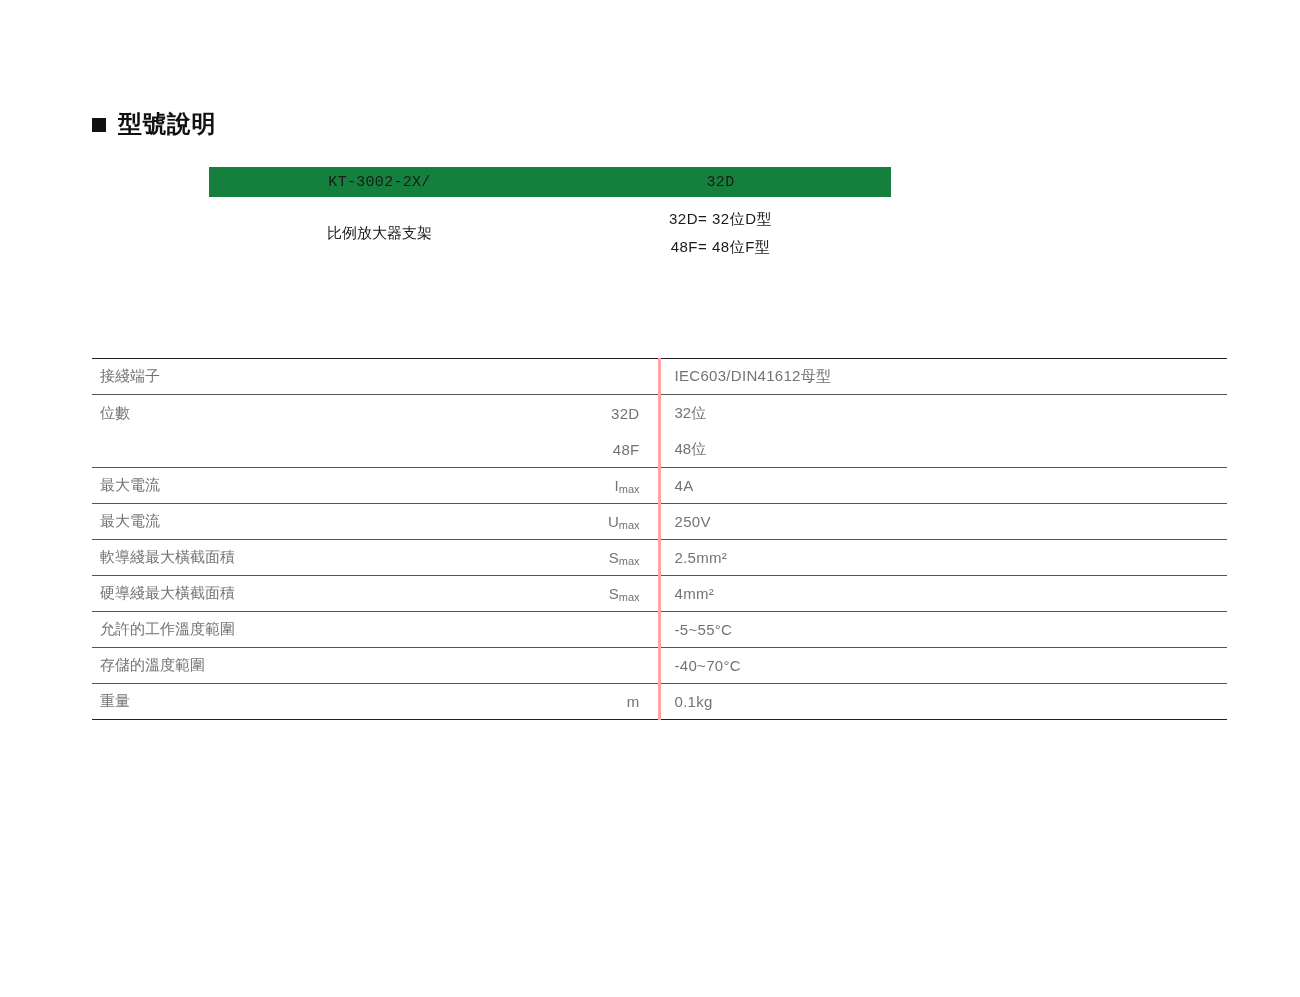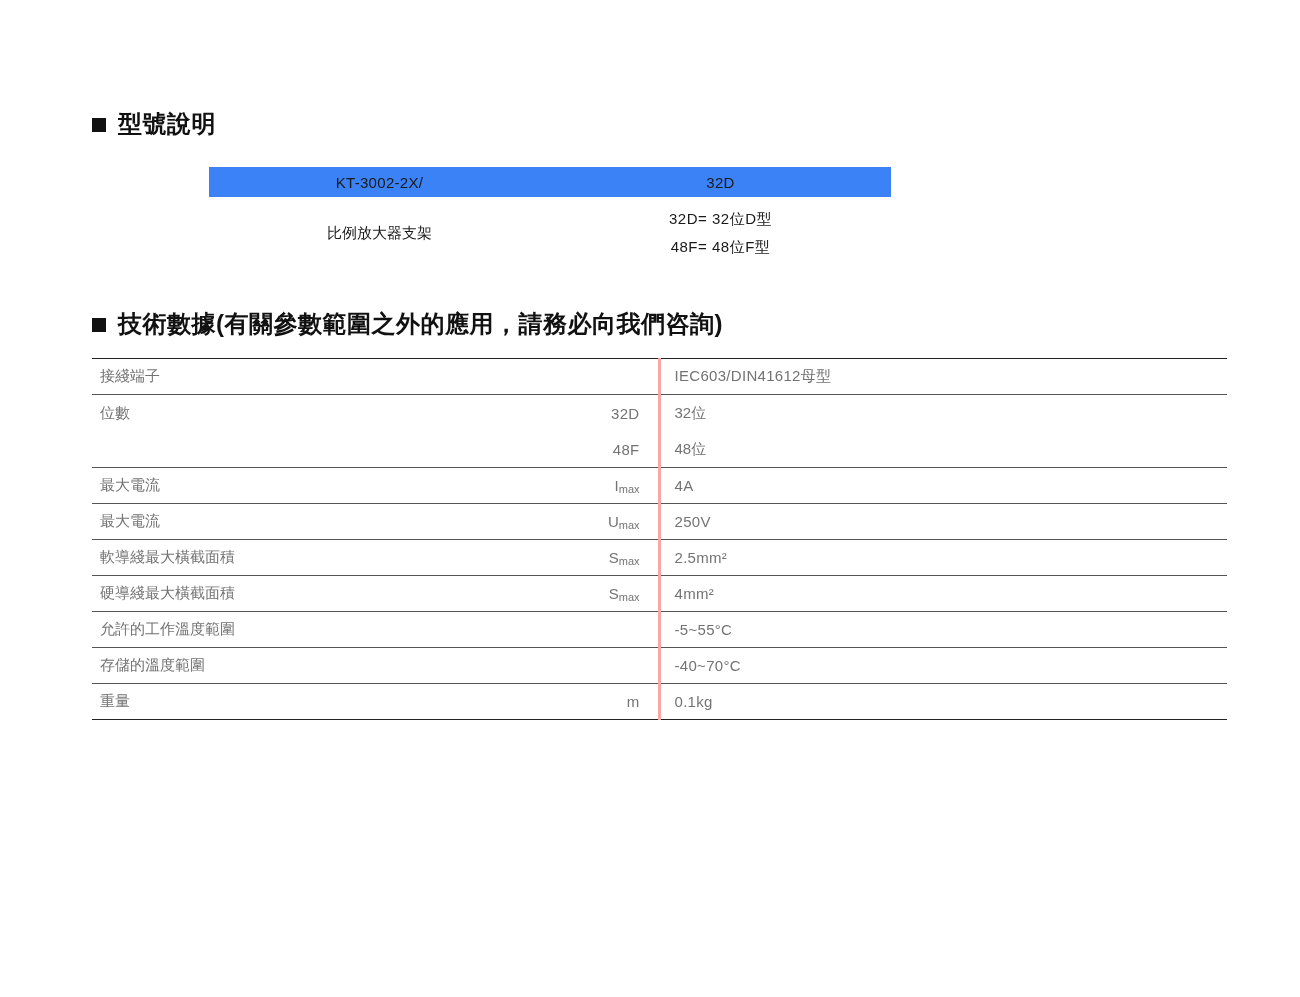--- a/index.html
+++ b/index.html
@@ -58,23 +58,24 @@
   }
   .model-table td {
     border: 0;
     padding: 0;
     text-align: center;
     vertical-align: middle;
     font-size: 15px;
     color: #1a1a1a;
   }
   .model-head-left, .model-head-right {
-    background: #3b82f6;
+    background: #15803d;
     height: 30px;
     letter-spacing: 0.5px;
+    font-family: Liberation Mono, monospace;
   }
   .model-head-left { border-top: 1.5px solid #222; border-bottom: 1px solid #555; }
   .model-head-right { border-top: 1.5px solid #222; border-bottom: 1px solid #555; }
   .model-divider-col { border-left: 1px solid #555; }
   .model-body-left {
     height: 72px;
     border-bottom: 1.5px solid #222;
     font-size: 15px;
   }
   .model-body-right {
@@ -141,24 +142,20 @@
     <tr>
       <td class="model-body-left">比例放大器支架</td>
       <td class="model-body-right">
         <div>32D=  32位D型</div>
         <div>48F=  48位F型</div>
       </td>
     </tr>
   </tbody>
     </table>
 
-  <div class="section-heading" id="heading-tech">
-    <span class="bullet-square"></span>
-    <span>技術數據(有關參數範圍之外的應用，請務必向我們咨詢)</span>
-  </div>
 
   <table class="tech-table">
     <colgroup>
       <col style="width:380px">
       <col style="width:187px">
       <col>
     </colgroup>
     <tbody>
       <tr class="rule-top rule-bottom">
         <td class="c-label">接綫端子</td>

